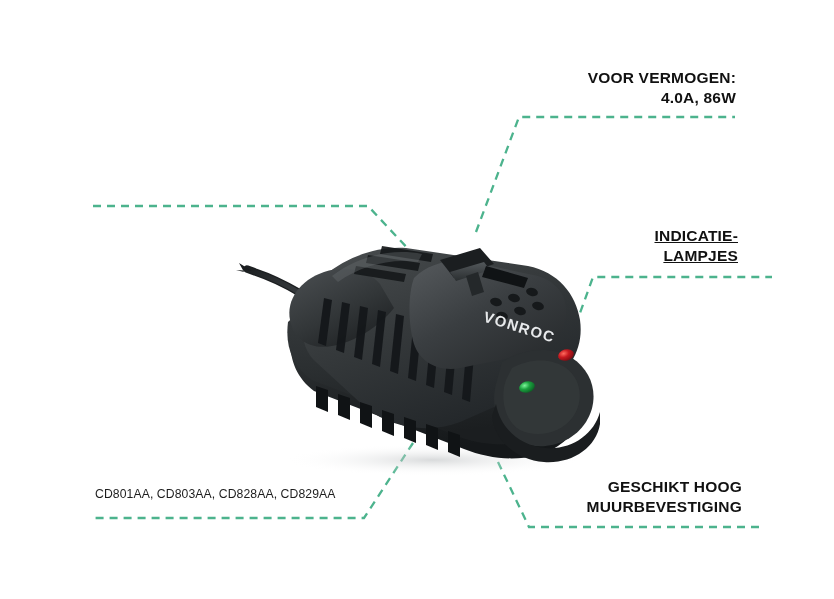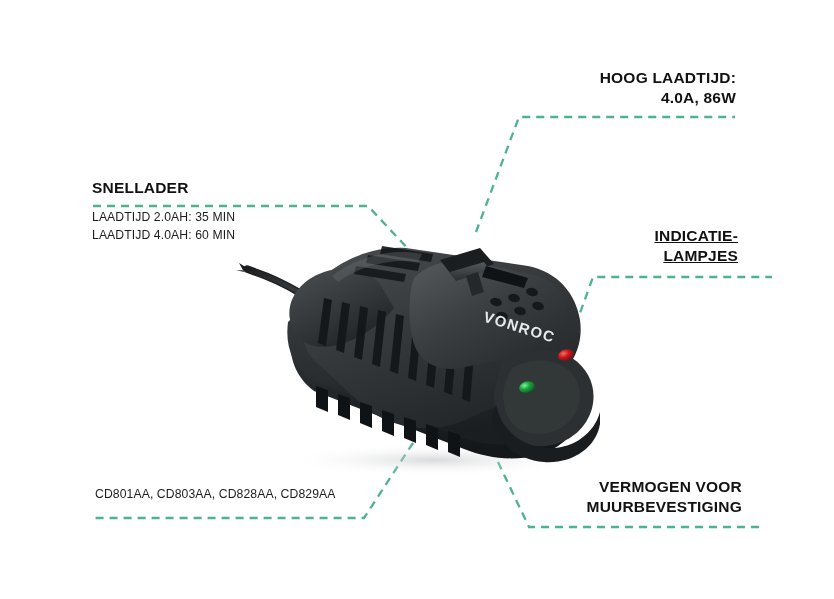--- a/index.html
+++ b/index.html
@@ -265,37 +265,32 @@
              C 272 192 292 210 318 212
              C 344 214 366 198 372 176
              L 372 188
              C 368 212 344 228 316 226
              C 288 224 266 204 264 180 Z" fill="#1a1d1f"></path>
 
     <path d="M 104 40 C 130 20 164 12 194 18 L 190 26 C 162 22 132 30 110 46 Z" fill="#6a6f72" opacity="0.38"></path>
   </svg>
 
   <div class="callout align-right" id="callout-hoog-vermogen">
-    <p class="title">HOOG LAADTIJD:
+    <p class="title">VOOR VERMOGEN:
 4.0A, 86W</p>
   </div>
 
-  <div class="callout align-left" id="callout-snellader">
-    <p class="title">SNELLADER</p>
-    <p class="sub">LAADTIJD 2.0AH: 35 MIN
-LAADTIJD 4.0AH: 60 MIN</p>
-  </div>
 
   <div class="callout align-right" id="callout-indicatie">
     <p class="title">INDICATIE-
 LAMPJES</p>
   </div>
 
   <div class="callout align-left" id="callout-accus">
     <p class="sub">CD801AA, CD803AA, CD828AA, CD829AA</p>
   </div>
 
   <div class="callout align-right" id="callout-muurbevesting">
-    <p class="title">VERMOGEN VOOR
+    <p class="title">GESCHIKT HOOG
 MUURBEVESTIGING</p>
   </div>
 
 </div>
 
 </body></html>

